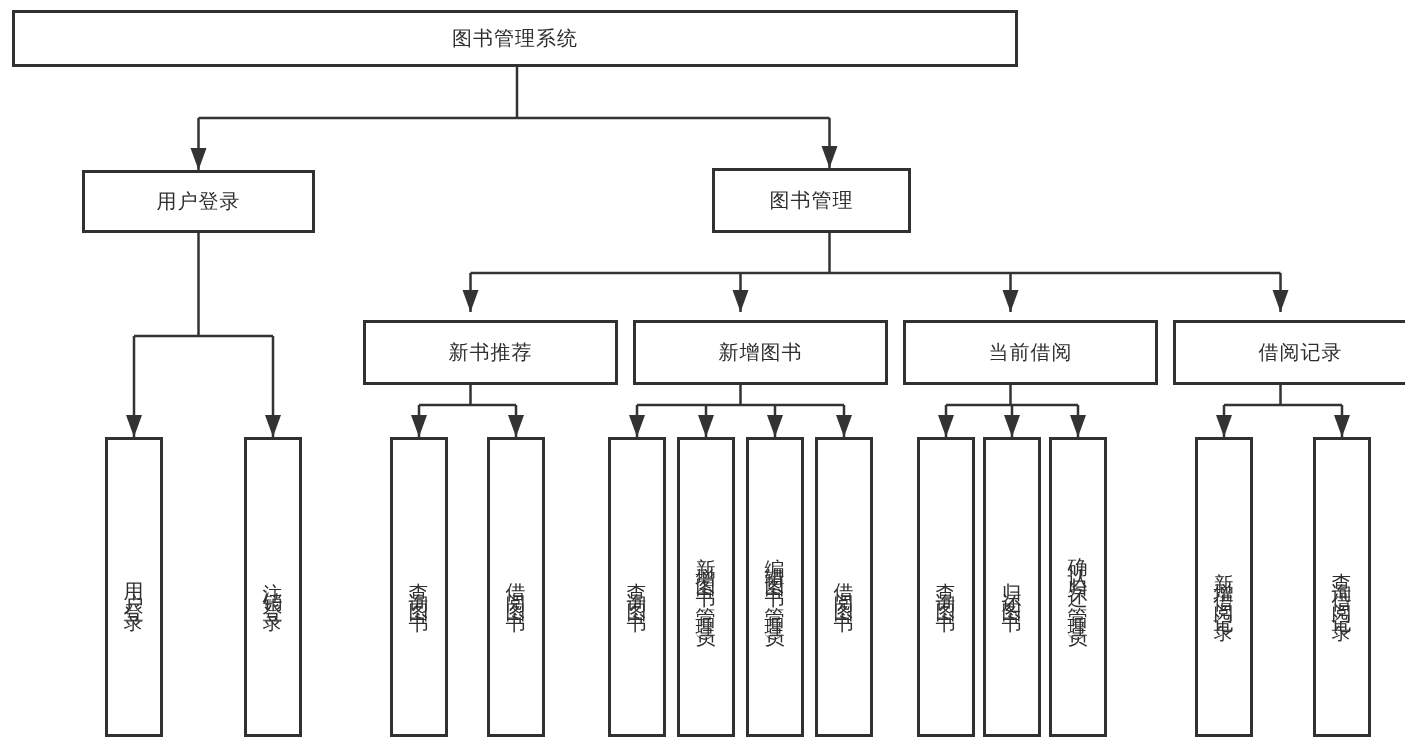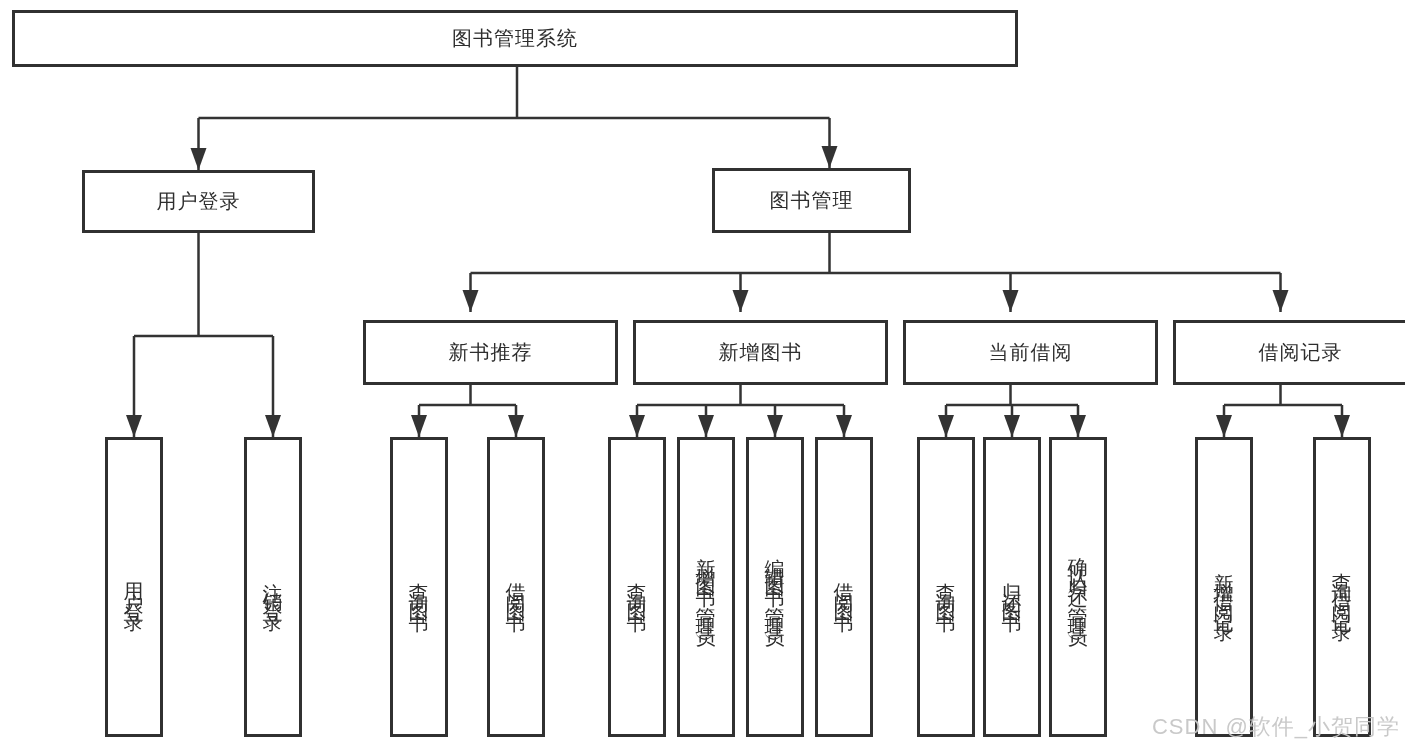--- a/index.html
+++ b/index.html
@@ -153,15 +153,14 @@
   <div class="box v leaf lf10">
     <span>确认归还（管理员）</span>
   </div>
   <div class="box v leaf lf11">
     <span>新增借阅记录</span>
   </div>
   <div class="box v leaf lf12">
     <span>查询借阅记录</span>
   </div>
 
-  <div class="watermark">CSDN @软件_小贺同学</div>
 
 </div>
 
 </body></html>

